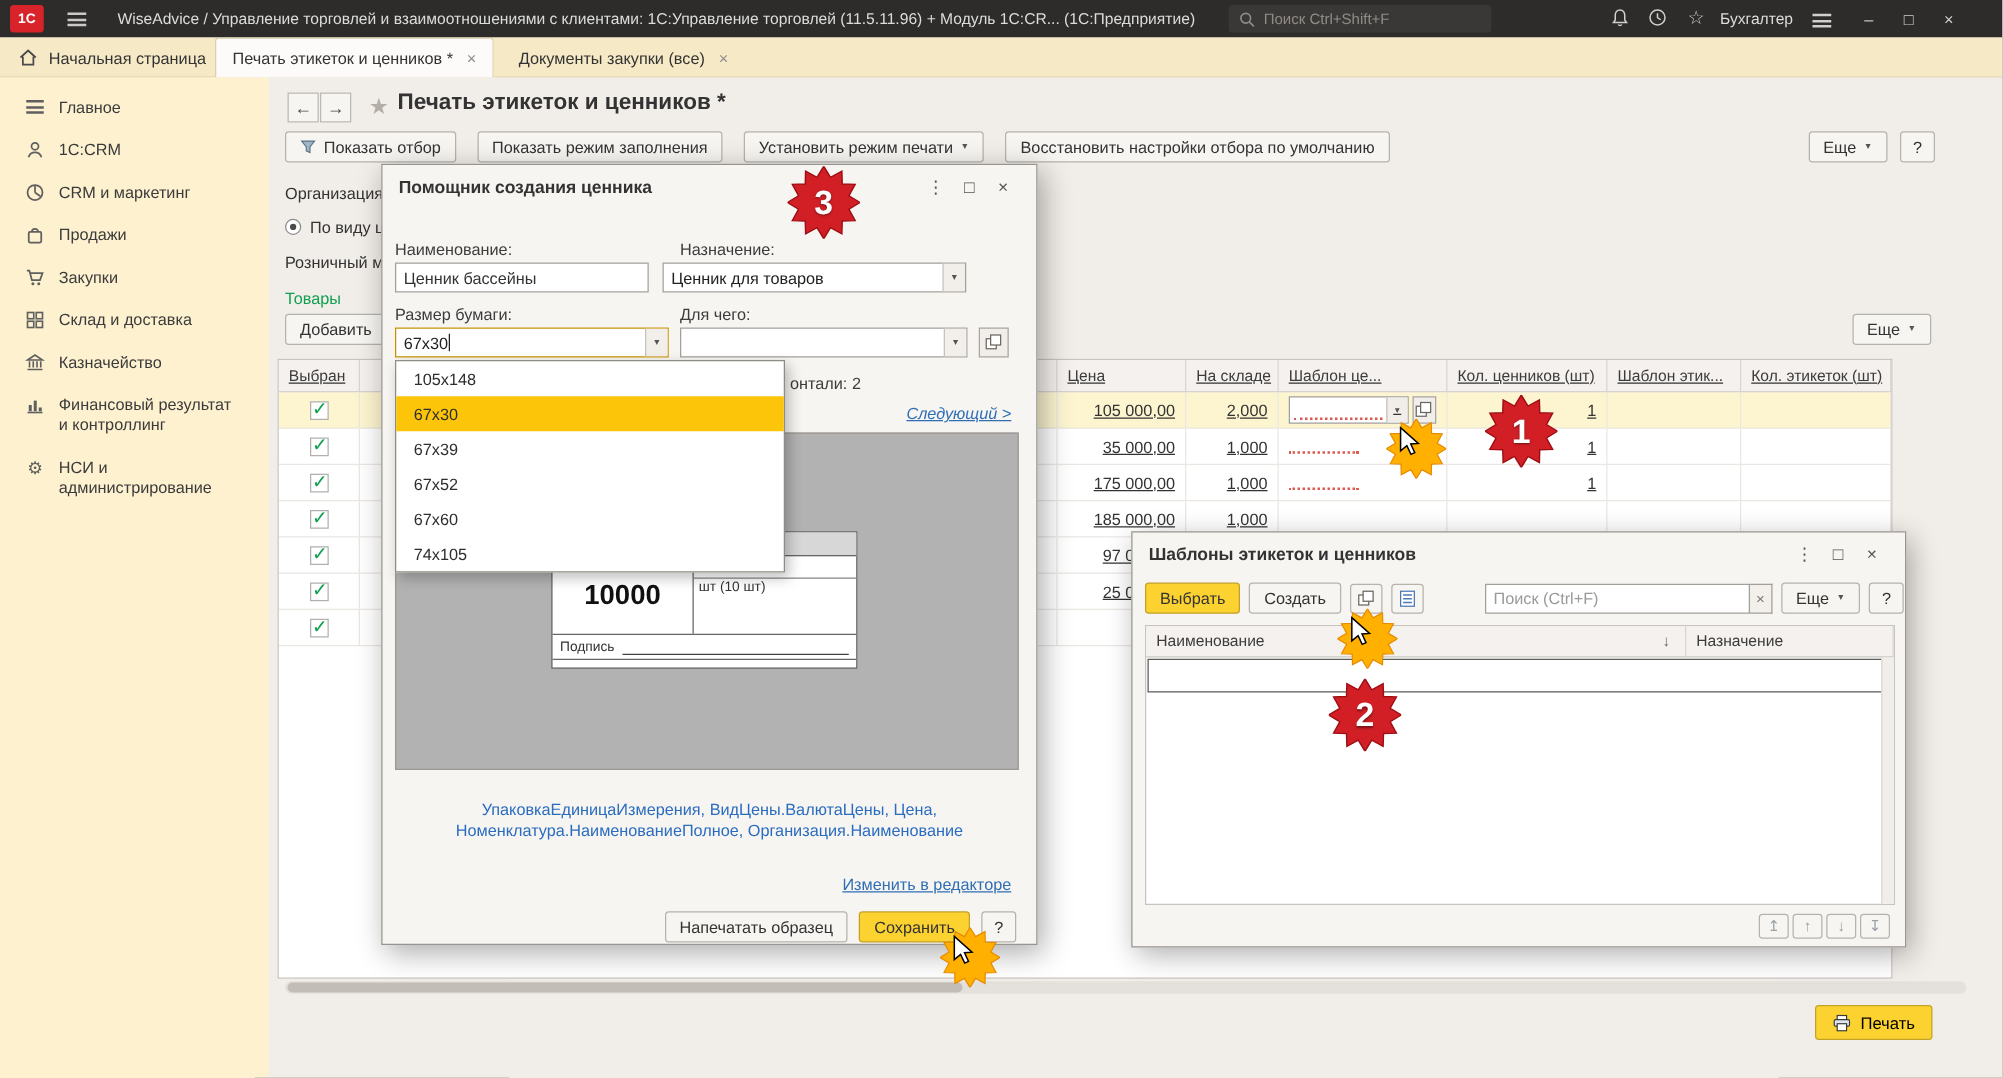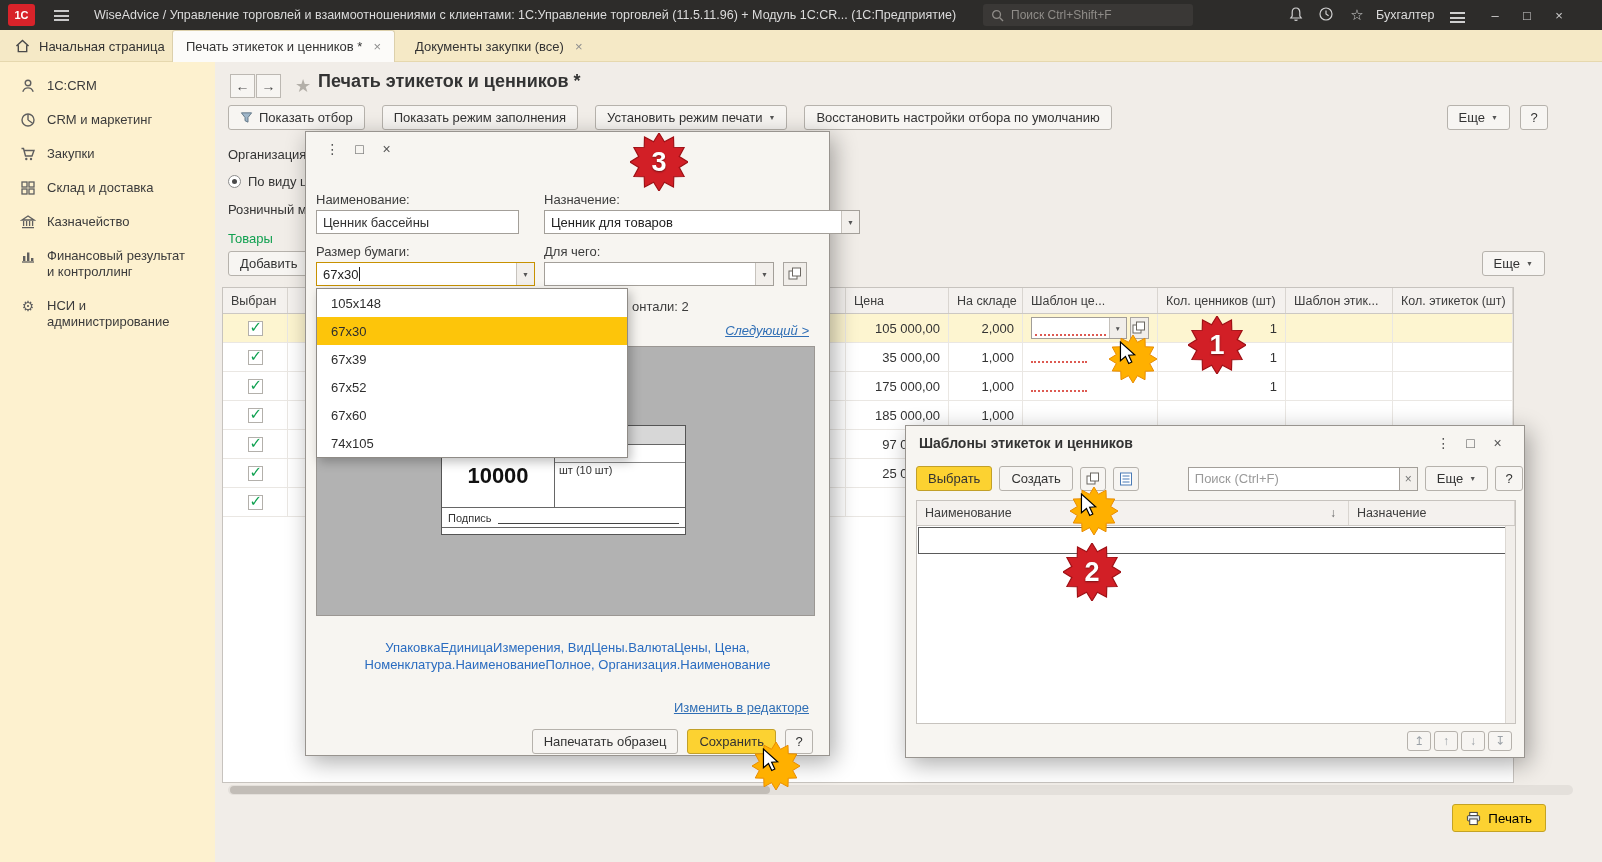--- a/index.html
+++ b/index.html
@@ -43,21 +43,21 @@
 .org-label {position:absolute;left:13px;top:85px;}
 .radio-row {position:absolute;left:13px;top:112px;display:flex;align-items:center;gap:7px;}
 .radio {width:13px;height:13px;border:1px solid #8c8c8c;border-radius:50%;background:#fff;position:relative;}
 .radio::after {content:"";position:absolute;inset:3px;background:#4a4a4a;border-radius:50%;}
 .retail {position:absolute;left:13px;top:140px;}
 .goods {position:absolute;left:13px;top:169px;color:#11a050;}
 .addbtn {position:absolute;left:13px;top:189px;}
 .tbl-more {position:absolute;right:57px;top:189px;}
 
 .tbl {position:absolute;left:7px;top:225px;width:1292px;height:496px;background:#fff;border:1px solid #c7c3be;overflow:hidden;}
-.grid8 {display:grid;grid-template-columns:65px 558px 103px 74px 135px 128px 107px 120px;}
+.grid8 {display:grid;grid-template-columns:65px 558px 103px 74px 135px 128px 107px 120px;text-decoration:underline;}
 .thead {height:26px;background:#f4f1ee;border-bottom:1px solid #ccc8c3;}
 .thead .cell {font-size:12.5px;color:#3c3c3c;border-right:1px solid #d9d5d0;}
 .trow {height:29px;border-bottom:1px solid #eae7e3;}
 .trow.sel {background:#fdf5d0;}
 .cell {display:flex;align-items:center;padding:0 8px;border-right:1px solid #eae7e3;overflow:hidden;white-space:nowrap;}
 .num {justify-content:flex-end;}
 .c-check {justify-content:center;}
 .chk {width:15px;height:15px;border:1px solid #b3b0ab;background:#fff;position:relative;}
 .chk::after {content:"✓";position:absolute;left:1px;top:-4px;color:#0da04f;font-weight:bold;font-size:15px;}
 .redline {display:inline-block;width:56px;height:12px;border-bottom:2px dotted #dd5a52;}
@@ -191,36 +191,49 @@
       <span class="x">×</span>
     </div>
     <div class="tab" style="left:402px">
       <span>Документы закупки (все)</span>
       <span class="x">×</span>
     </div>
   </div>
 
   <div class="sidebar">
     <div class="side-item">
+      <span class="side-ico"><span class="burger" style="width:14px"></span></span>
+      <span>Главное</span>
+    </div>
+    <div class="side-item">
       <span class="side-ico">
           <svg class="s" width="16" height="16" viewBox="0 0 16 16">
             <circle cx="8" cy="5" r="2.8" fill="none" stroke="#5f5f5f" stroke-width="1.4"></circle>
             <path d="M2.8 13.8c1-2.9 3-3.9 5.2-3.9s4.2 1 5.2 3.9" fill="none" stroke="#5f5f5f" stroke-width="1.4"></path>
           </svg>
         </span>
       <span>1С:CRM</span>
     </div>
     <div class="side-item">
       <span class="side-ico">
           <svg class="s" width="16" height="16" viewBox="0 0 16 16">
             <circle cx="8" cy="8" r="6" fill="none" stroke="#5f5f5f" stroke-width="1.4"></circle>
             <path d="M8 8V2.2 M8 8l4.3 3" fill="none" stroke="#5f5f5f" stroke-width="1.4"></path>
           </svg>
         </span>
       <span>CRM и маркетинг</span>
+    </div>
+    <div class="side-item">
+      <span class="side-ico">
+          <svg class="s" width="16" height="16" viewBox="0 0 16 16">
+            <rect x="3" y="5.5" width="10" height="8.5" rx="1" fill="none" stroke="#5f5f5f" stroke-width="1.4"></rect>
+            <path d="M5.5 5.5a2.5 2.5 0 0 1 5 0" fill="none" stroke="#5f5f5f" stroke-width="1.4"></path>
+          </svg>
+        </span>
+      <span>Продажи</span>
     </div>
     <div class="side-item">
       <span class="side-ico">
           <svg class="s" width="16" height="16" viewBox="0 0 16 16">
             <path d="M1.5 2.5h2l2 7.5h6.5l2-5.5H4.3" fill="none" stroke="#5f5f5f" stroke-width="1.4"></path>
             <circle cx="6.3" cy="13" r="1.2" fill="#5f5f5f"></circle>
             <circle cx="11" cy="13" r="1.2" fill="#5f5f5f"></circle>
           </svg>
         </span>
       <span>Закупки</span>
@@ -498,32 +511,33 @@
     <div class="tnav">
       <span class="iconbtn">↥</span>
       <span class="iconbtn">↑</span>
       <span class="iconbtn">↓</span>
       <span class="iconbtn">↧</span>
     </div>
   </div>
 
   <div class="dlg wizard">
     <div class="dtitle">
+      <span class="dtitle-text">Помощник создания ценника</span>
       <span class="dico">⋮</span>
       <span class="dico">□</span>
       <span class="dico">×</span>
     </div>
 
     <span class="wlabel" style="left:10px;top:60px">Наименование:</span>
     <div class="winput" style="left:10px;top:78px;width:203px">
         <span>Ценник бассейны</span>
       </div>
 
     <span class="wlabel" style="left:238px;top:60px">Назначение:</span>
-    <div class="combo" style="left:238px;top:78px;width:316px">
+    <div class="combo" style="left:224px;top:78px;width:243px">
       <span class="cfield">Ценник для товаров</span>
       <span class="cbtn">▼</span>
     </div>
 
     <span class="wlabel" style="left:10px;top:112px">Размер бумаги:</span>
     <div class="combo" style="left:10px;top:130px;width:219px;border-color:#c79100">
       <span class="cfield">
           <span>67x30</span>
           <span class="tcaret"></span>
         </span>

